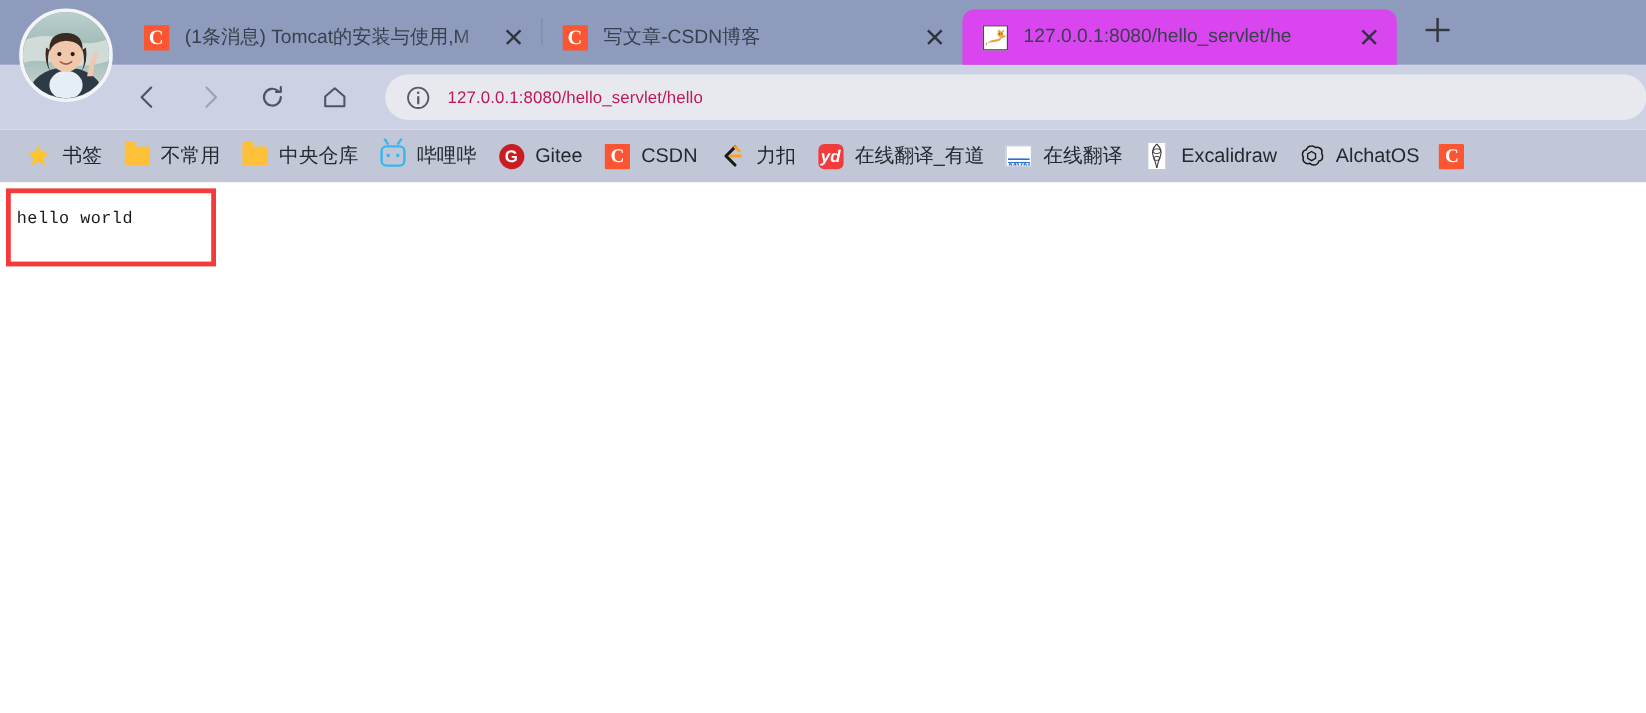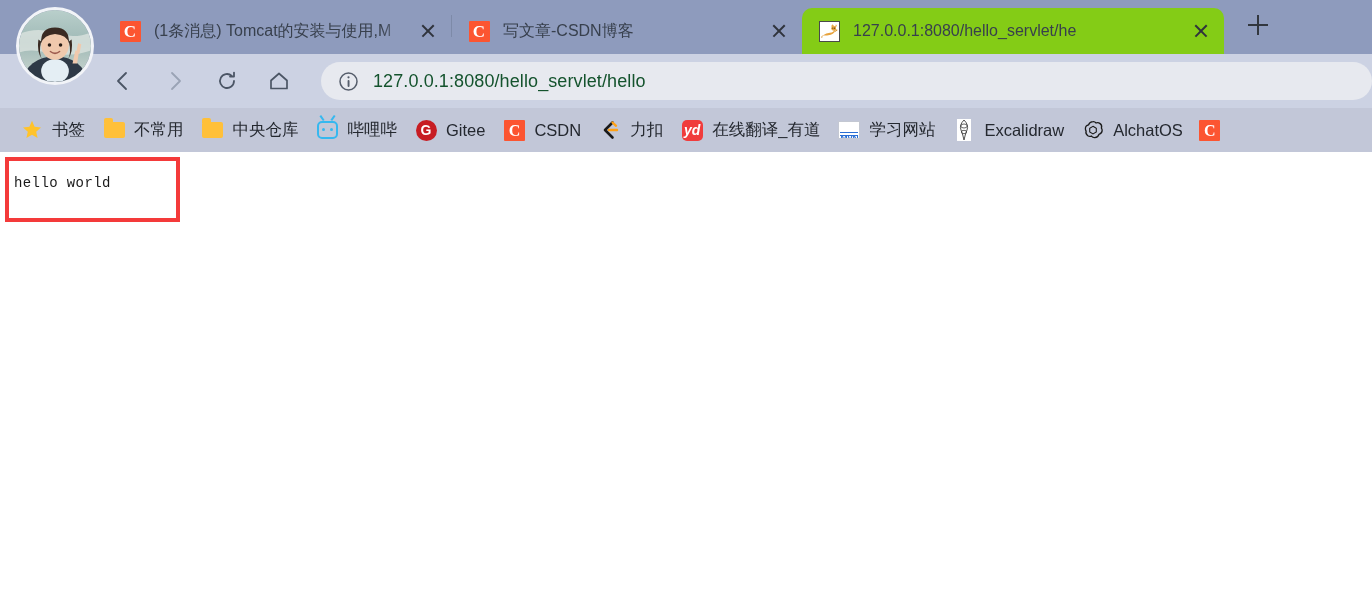--- a/index.html
+++ b/index.html
@@ -69,22 +69,22 @@
     color: #3b3f48;
     font-size: 16.5px;
     border-radius: 10px 10px 0 0;
   }
   .tab.inactive {
     background: transparent;
     width: 348px;
   }
   .tab.inactive.second { width: 350px; }
   .tab.active {
-    background: #84cc16;
-    width: 422px;
+    background: #d946ef;
+    width: 362px;
     box-shadow: 0 0 0 0 transparent;
   }
   .tab-sep {
     width: 1px;
     height: 22px;
     background: #7d8aa8;
     align-self: center;
     margin-bottom: 2px;
   }
   .tab-fav {
@@ -195,22 +195,22 @@
   .info-icon {
     width: 22px;
     height: 22px;
     flex: 0 0 22px;
     margin-right: 14px;
     display: flex;
     align-items: center;
     justify-content: center;
   }
   .url-text {
-    font-size: 18px;
-    color: #14532d;
+    font-size: 14px;
+    color: #be185d;
     white-space: nowrap;
     letter-spacing: 0.1px;
   }
 
   
   .bookmarks {
     height: 44px;
     background: #c2c7d8;
     display: flex;
     align-items: center;
@@ -552,21 +552,21 @@
         </span>
       <span class="bm-label">在线翻译_有道</span>
     </div>
 
     <div class="bm">
       <span class="bm-icon">
         <span class="ico-mvn">
             <span>MVN</span>
           </span>
       </span>
-      <span class="bm-label">学习网站</span>
+      <span class="bm-label">在线翻译</span>
     </div>
 
     <div class="bm">
       <span class="bm-icon">
         <svg width="20" height="22" viewBox="0 0 20 22">
           <rect x="3" y="0" width="14" height="22" fill="#ffffff"></rect>
           <path d="M10 1 Q5 6 7 11 Q9 16 10 21" fill="none" stroke="#3d3d3d" stroke-width="0.9"></path>
           <path d="M10 1 Q15 6 13 11 Q11 16 10 21" fill="none" stroke="#3d3d3d" stroke-width="0.9"></path>
           <ellipse cx="10" cy="7" rx="3.2" ry="2" fill="none" stroke="#3d3d3d" stroke-width="0.8"></ellipse>
           <ellipse cx="10" cy="13" rx="2.6" ry="1.7" fill="none" stroke="#3d3d3d" stroke-width="0.8"></ellipse>

